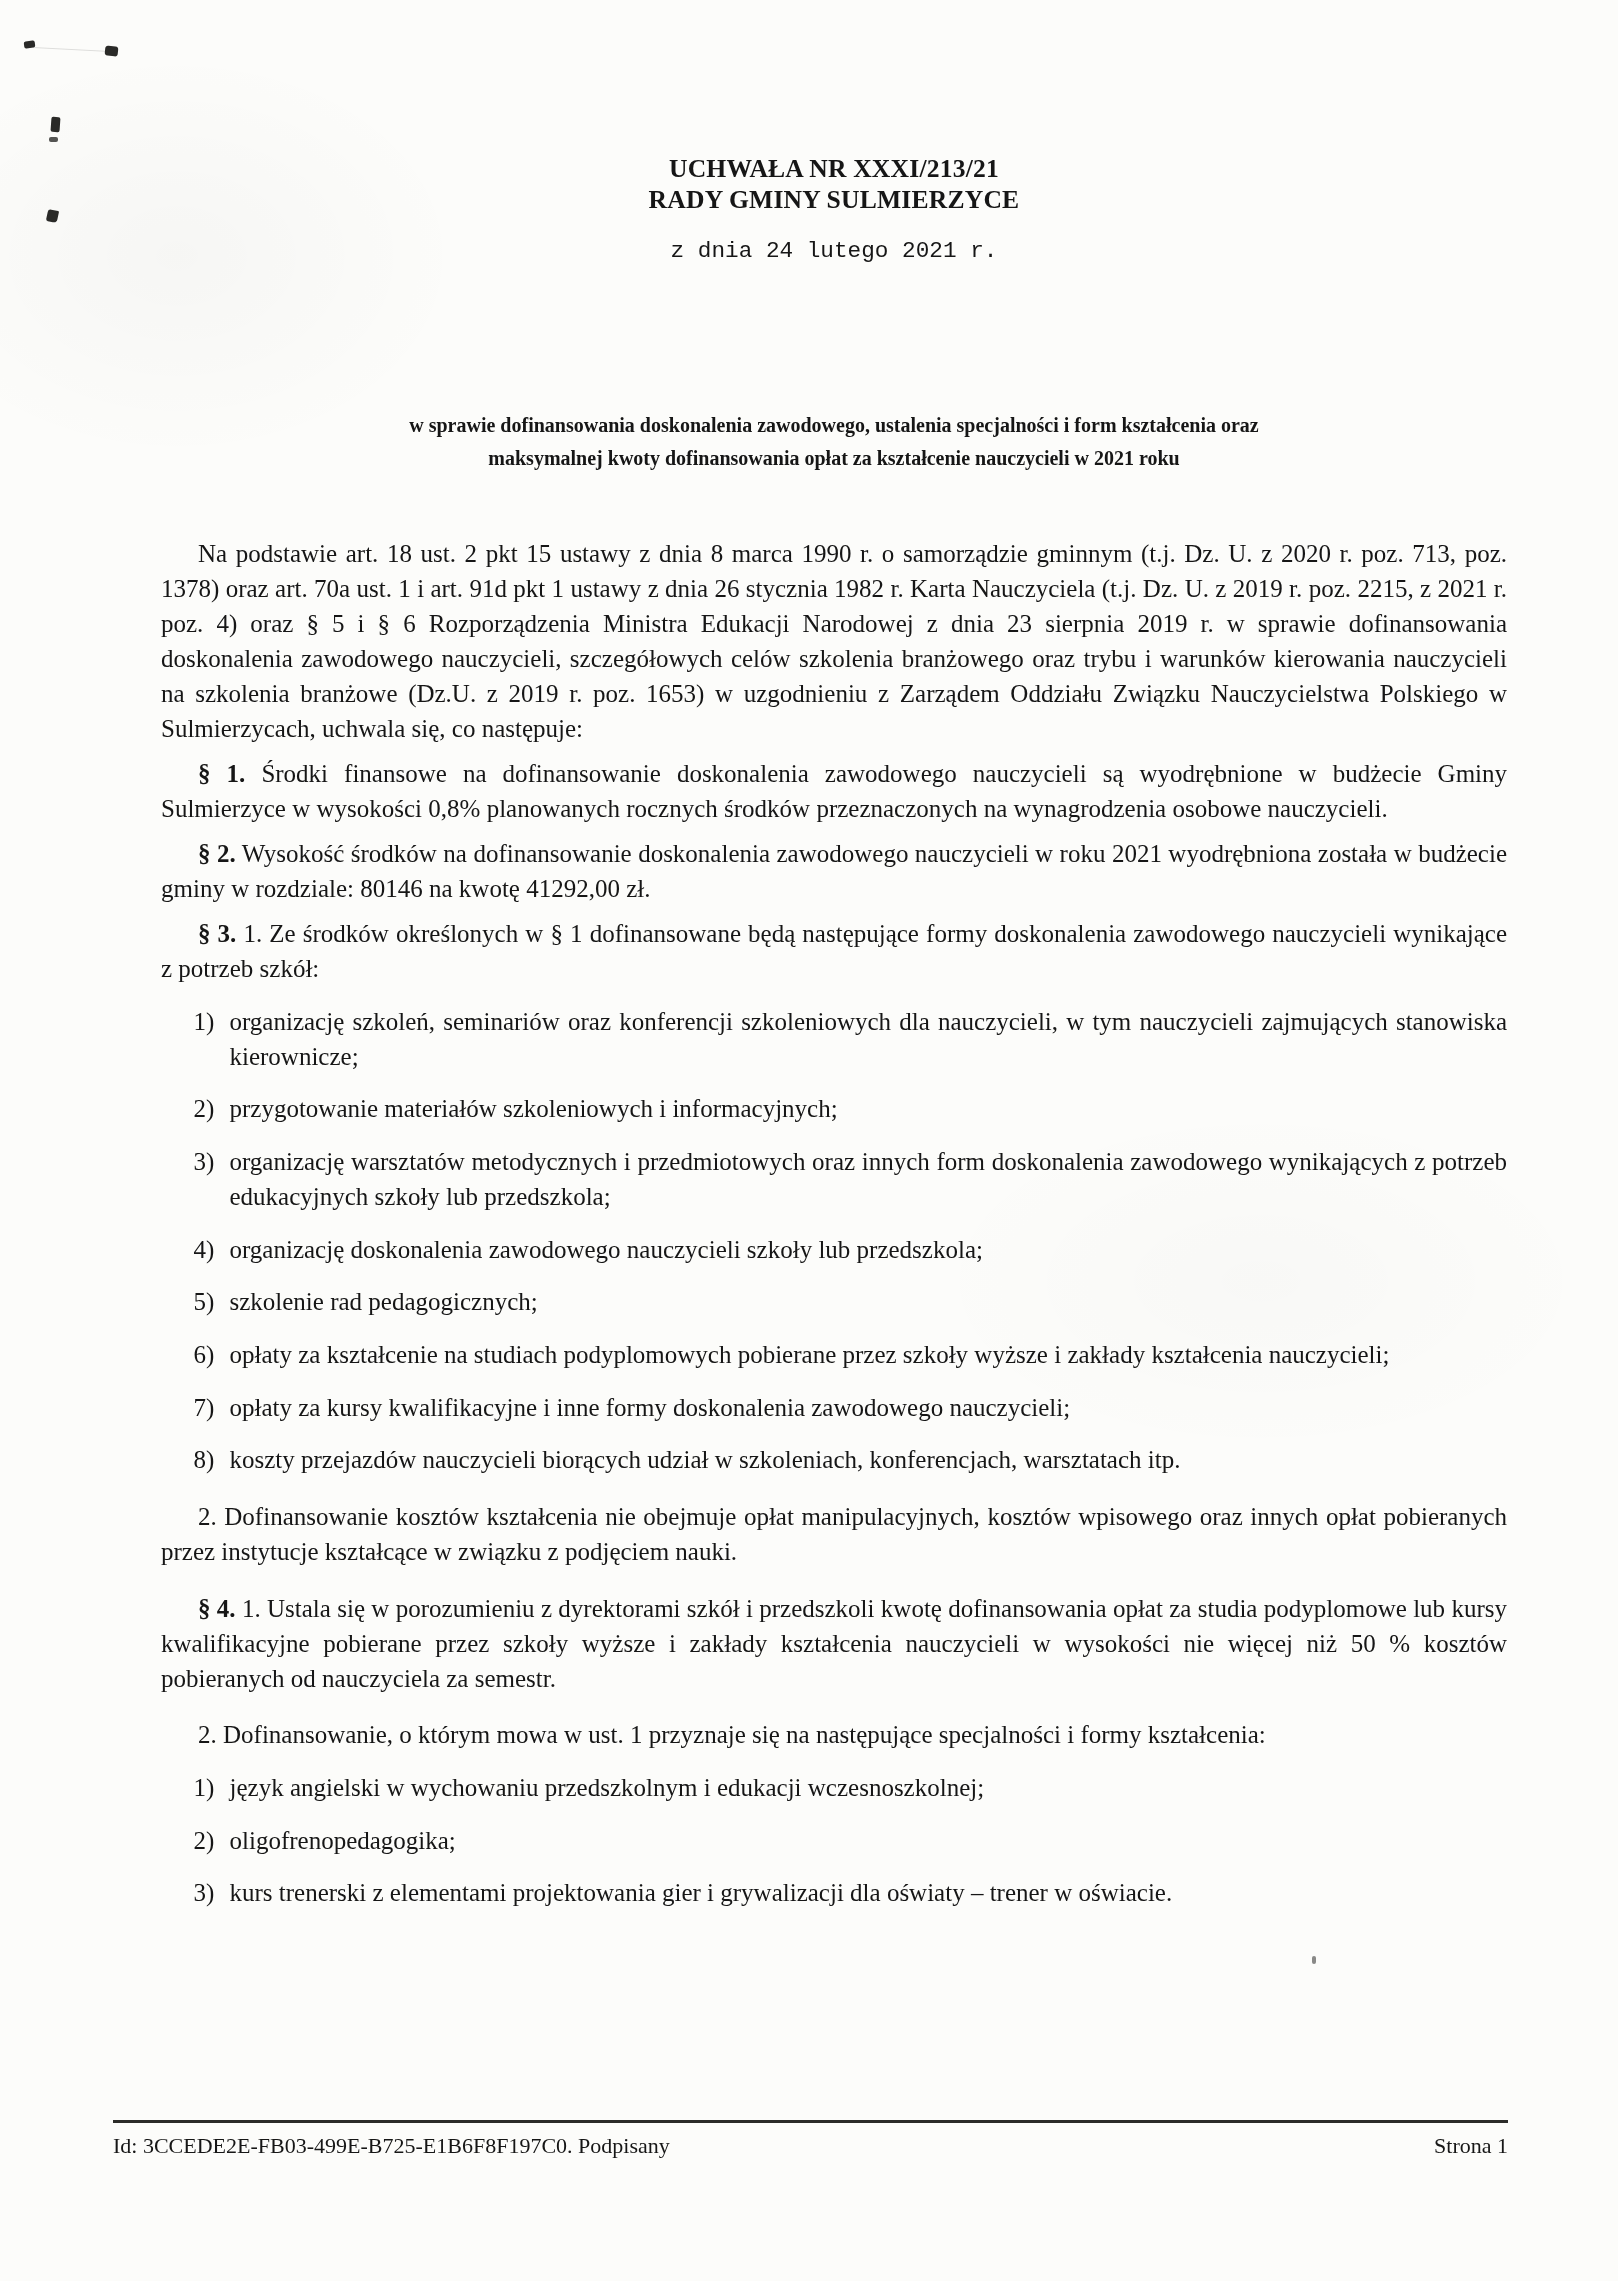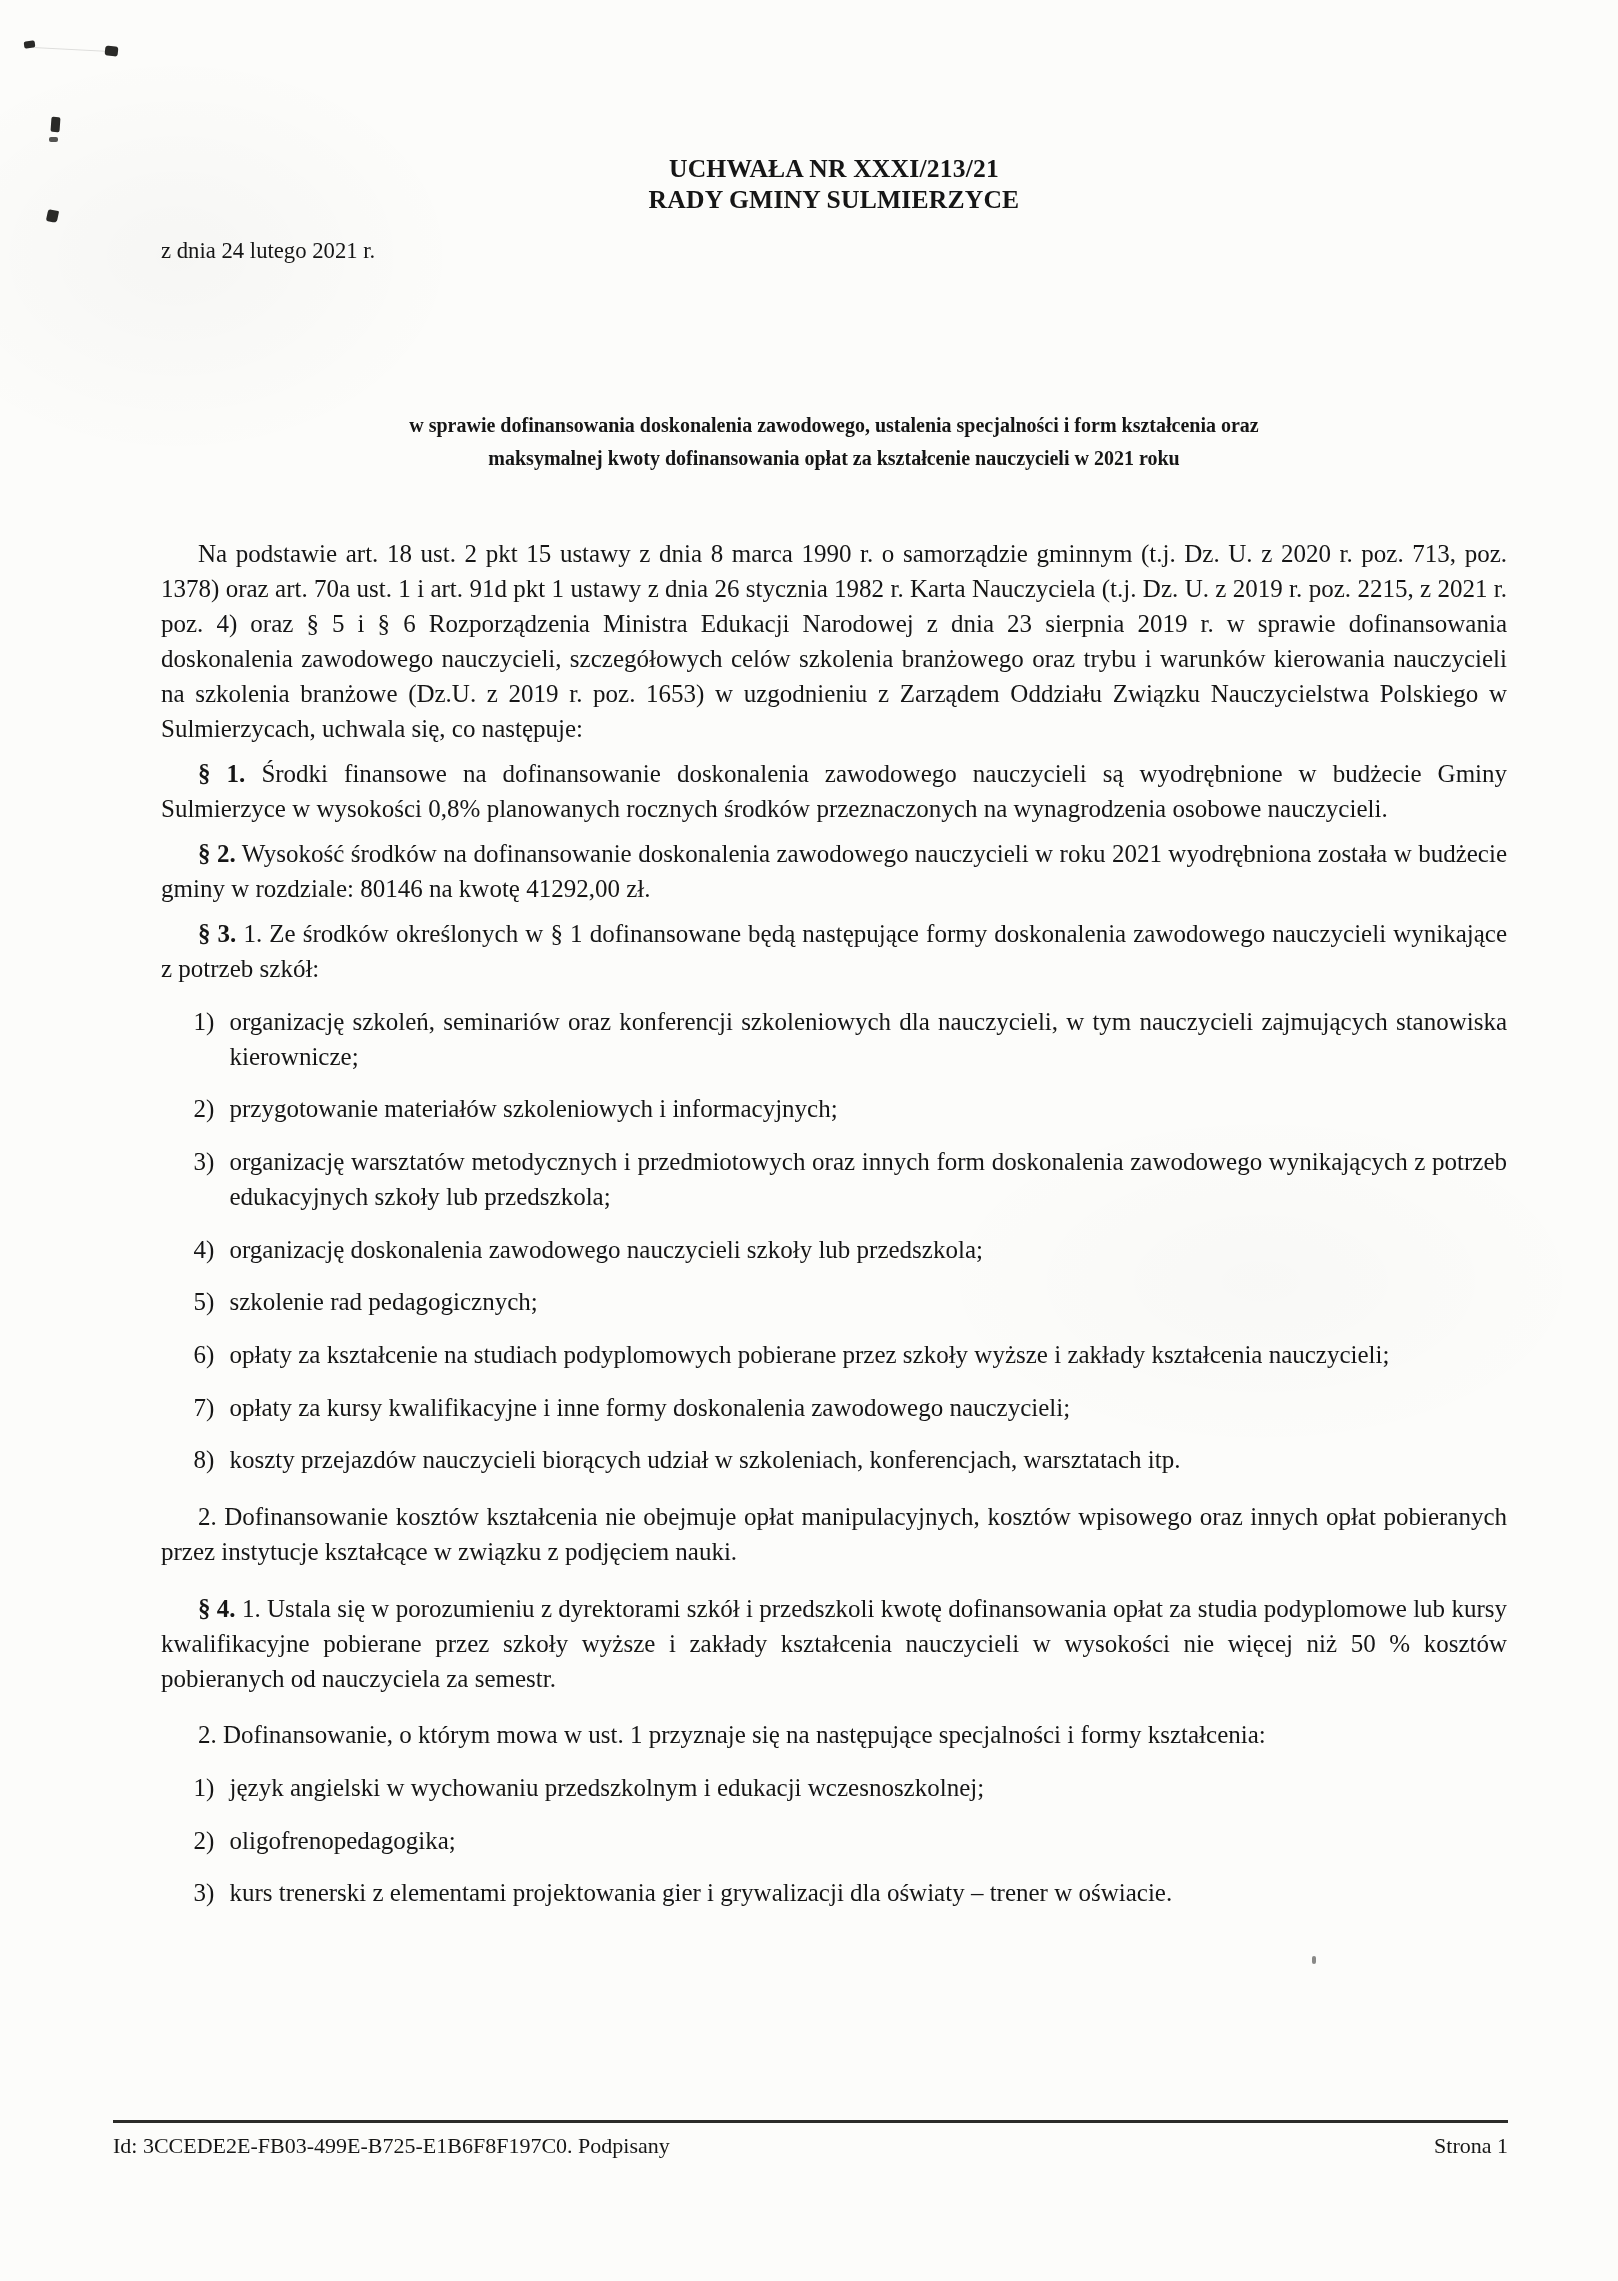--- a/index.html
+++ b/index.html
@@ -40,23 +40,24 @@
   .doc-title {
     margin: 154px 0 0 0;
     text-align: center;
     font-weight: bold;
     font-size: 25.6px;
     line-height: 30.5px;
     letter-spacing: 0.2px;
   }
   .doc-date {
     margin: 20.7px 0 0 0;
-    text-align: left;
+    text-align: center;
     font-size: 22.7px;
     line-height: 30.5px;
+    font-family: Liberation Mono, monospace;
   }
   .doc-subject {
     margin: 143px 0 0 0;
     text-align: center;
     font-weight: bold;
     font-size: 20px;
     line-height: 33px;
   }
   .body-text {
     font-size: 25px;

